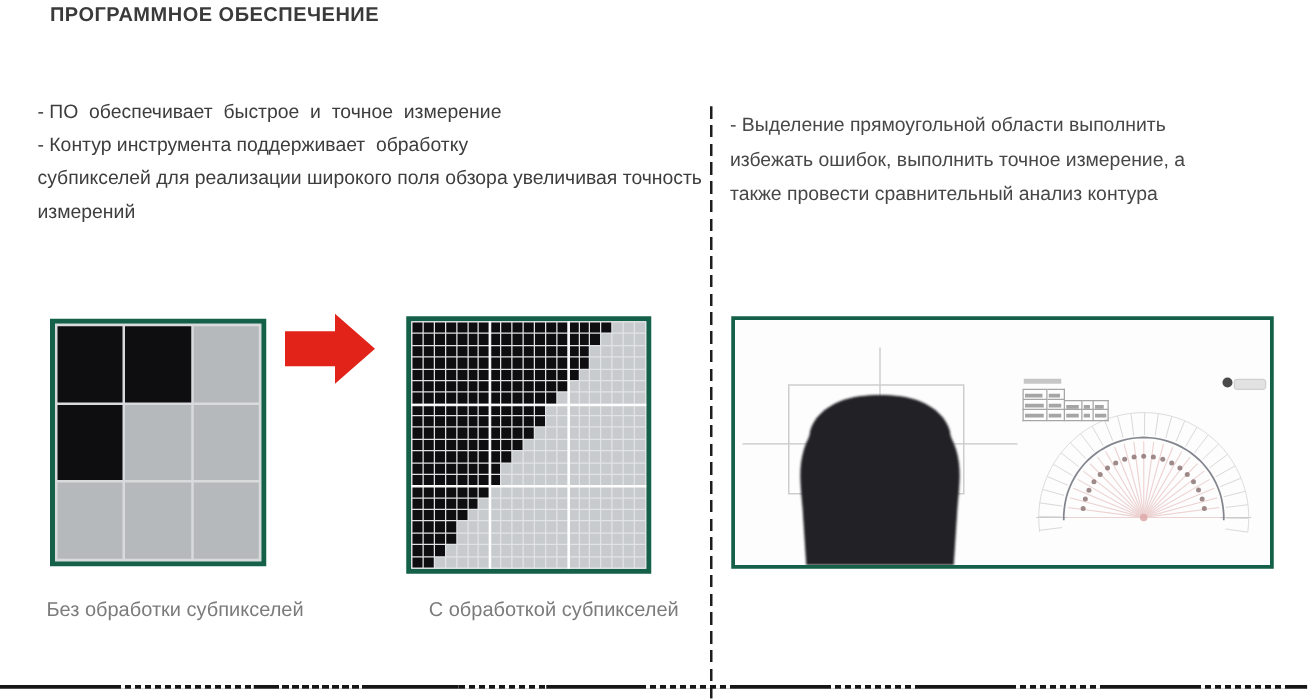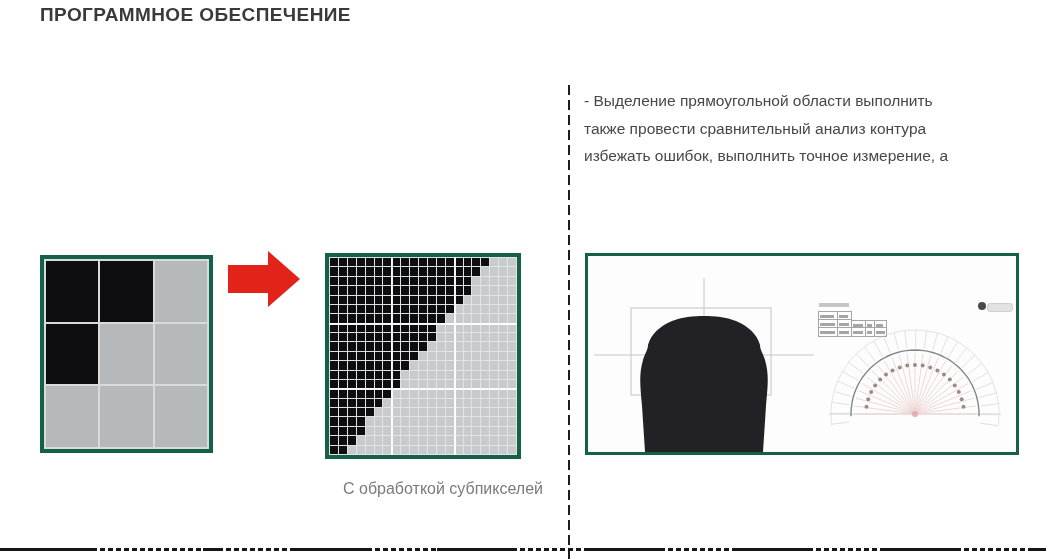--- a/index.html
+++ b/index.html
@@ -3,21 +3,21 @@
 <meta charset="utf-8">
 <style>
   html,body{margin:0;padding:0;background:#fff;}
   .page{
     position:relative;width:1046px;height:559px;overflow:hidden;background:#ffffff;
     font-family:"Liberation Sans","DejaVu Sans",sans-serif;
   }
   
   .title{
     position:absolute;left:40px;top:4px;margin:0;
-    font-size:19px;font-weight:700;letter-spacing:.4px;color:#3a3a3a;
+    font-size:16px;font-weight:700;letter-spacing:.4px;color:#3a3a3a;
   }
   .left-text{position:absolute;left:30px;top:77px;width:545px;color:#3d3d3d;
     font-size:15.5px;line-height:26.5px;}
   .right-text{position:absolute;left:584px;top:87px;width:436px;color:#474747;
     font-size:15.5px;line-height:27.5px;}
   .tline{white-space:pre-wrap;}
   .caption{position:absolute;top:480px;width:230px;text-align:center;
     color:#7b7b7b;font-size:16px;}
   .cap1{left:25px;}
   .cap2{left:328px;}
@@ -69,27 +69,33 @@
     background:repeating-linear-gradient(90deg,transparent 0 5px,#ffffff 5px 8px);
   }
 </style>
 </head>
 <body>
 
 <div class="page">
 
   <h1 class="title">ПРОГРАММНОЕ ОБЕСПЕЧЕНИЕ</h1>
 
+  <div class="left-text">
+    <div class="tline">- ПО  обеспечивает  быстрое  и  точное  измерение</div>
+    <div class="tline">- Контур инструмента поддерживает  обработку</div>
+    <div class="tline">субпикселей для реализации широкого поля обзора увеличивая точность</div>
+    <div class="tline">измерений</div>
+  </div>
 
   <div class="vdivider"></div>
 
   <div class="right-text">
     <div class="tline">- Выделение прямоугольной области выполнить</div>
+    <div class="tline">избежать ошибок, выполнить точное измерение, а</div>
     <div class="tline">также провести сравнительный анализ контура</div>
-    <div class="tline">избежать ошибок, выполнить точное измерение, а</div>
   </div>
 
   <div class="grid-frame grid1">
     <div class="grid-inner" id="grid1-inner" style="grid-template-columns: repeat(3, 1fr);">
         <div class="cell b"></div>
         <div class="cell b"></div>
         <div class="cell g"></div>
         <div class="cell b"></div>
         <div class="cell g"></div>
         <div class="cell g"></div>
@@ -546,20 +552,21 @@
         <div class="cell g"></div>
         <div class="cell g"></div>
         <div class="cell g"></div>
       </div>
     <div class="maj v" style="left:33.2%"></div>
     <div class="maj v" style="left:66.4%"></div>
     <div class="maj h" style="top:33.2%"></div>
     <div class="maj h" style="top:66.4%"></div>
   </div>
 
+  <div class="caption cap1">Без обработки субпикселей</div>
   <div class="caption cap2">С обработкой субпикселей</div>
 
   <div class="panel">
 
     <svg class="tool-svg" width="230" height="196" viewBox="0 0 230 196">
       <defs>
           <filter id="soften">
             <feGaussianBlur stdDeviation="0.7"></feGaussianBlur>
           </filter>
         </defs>

